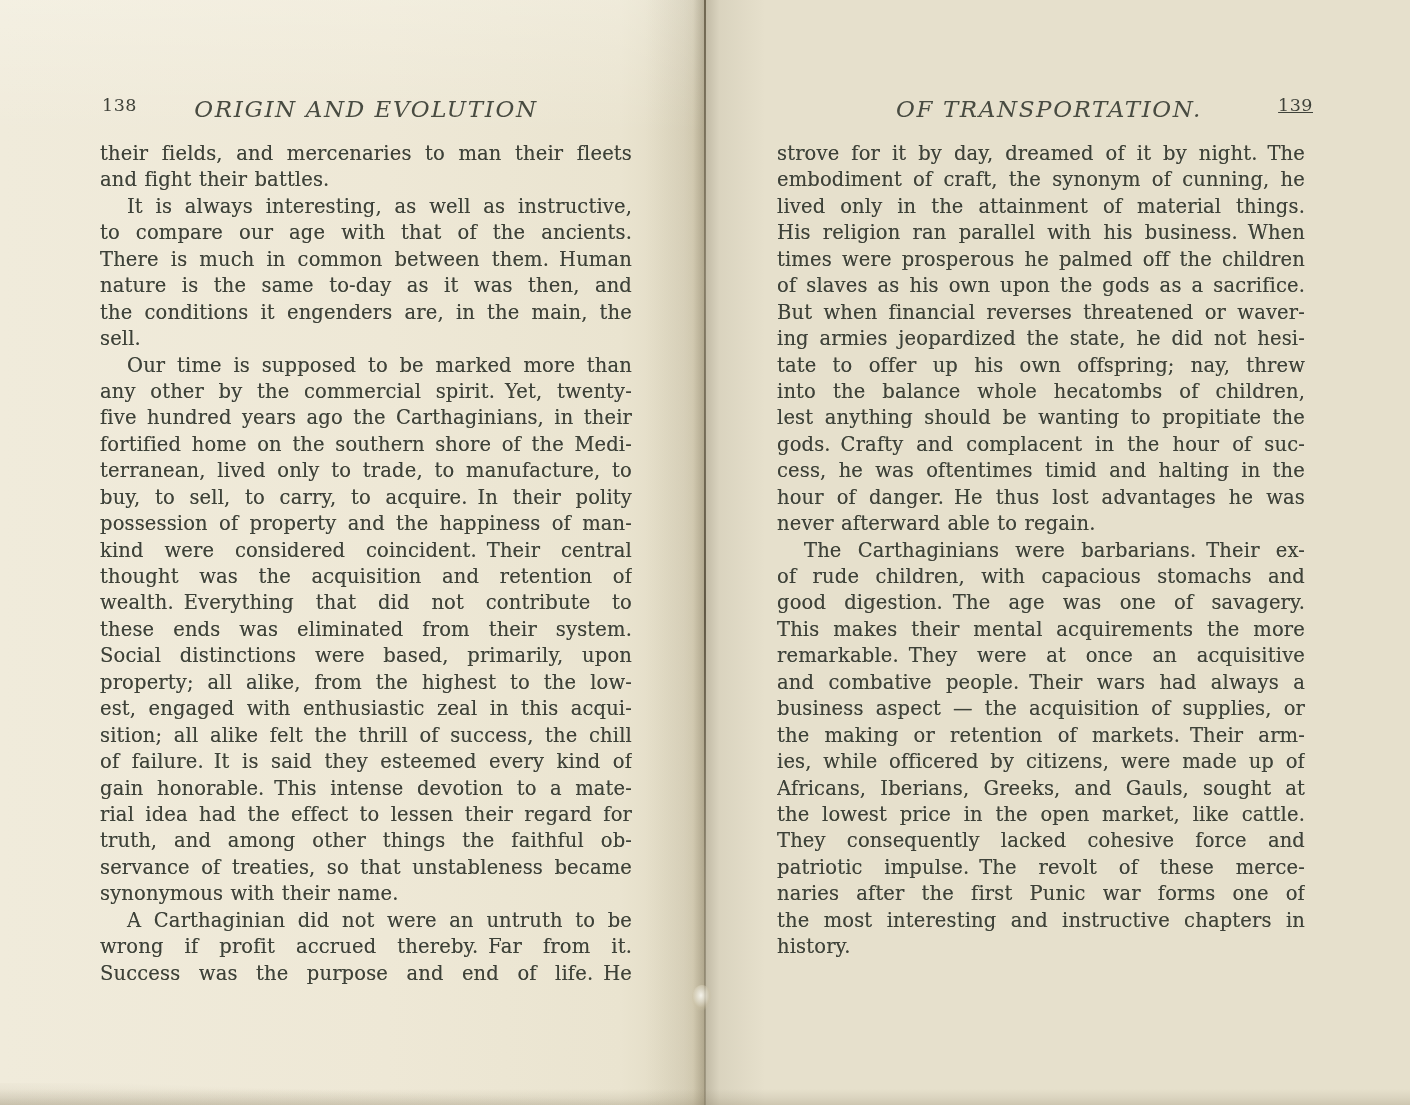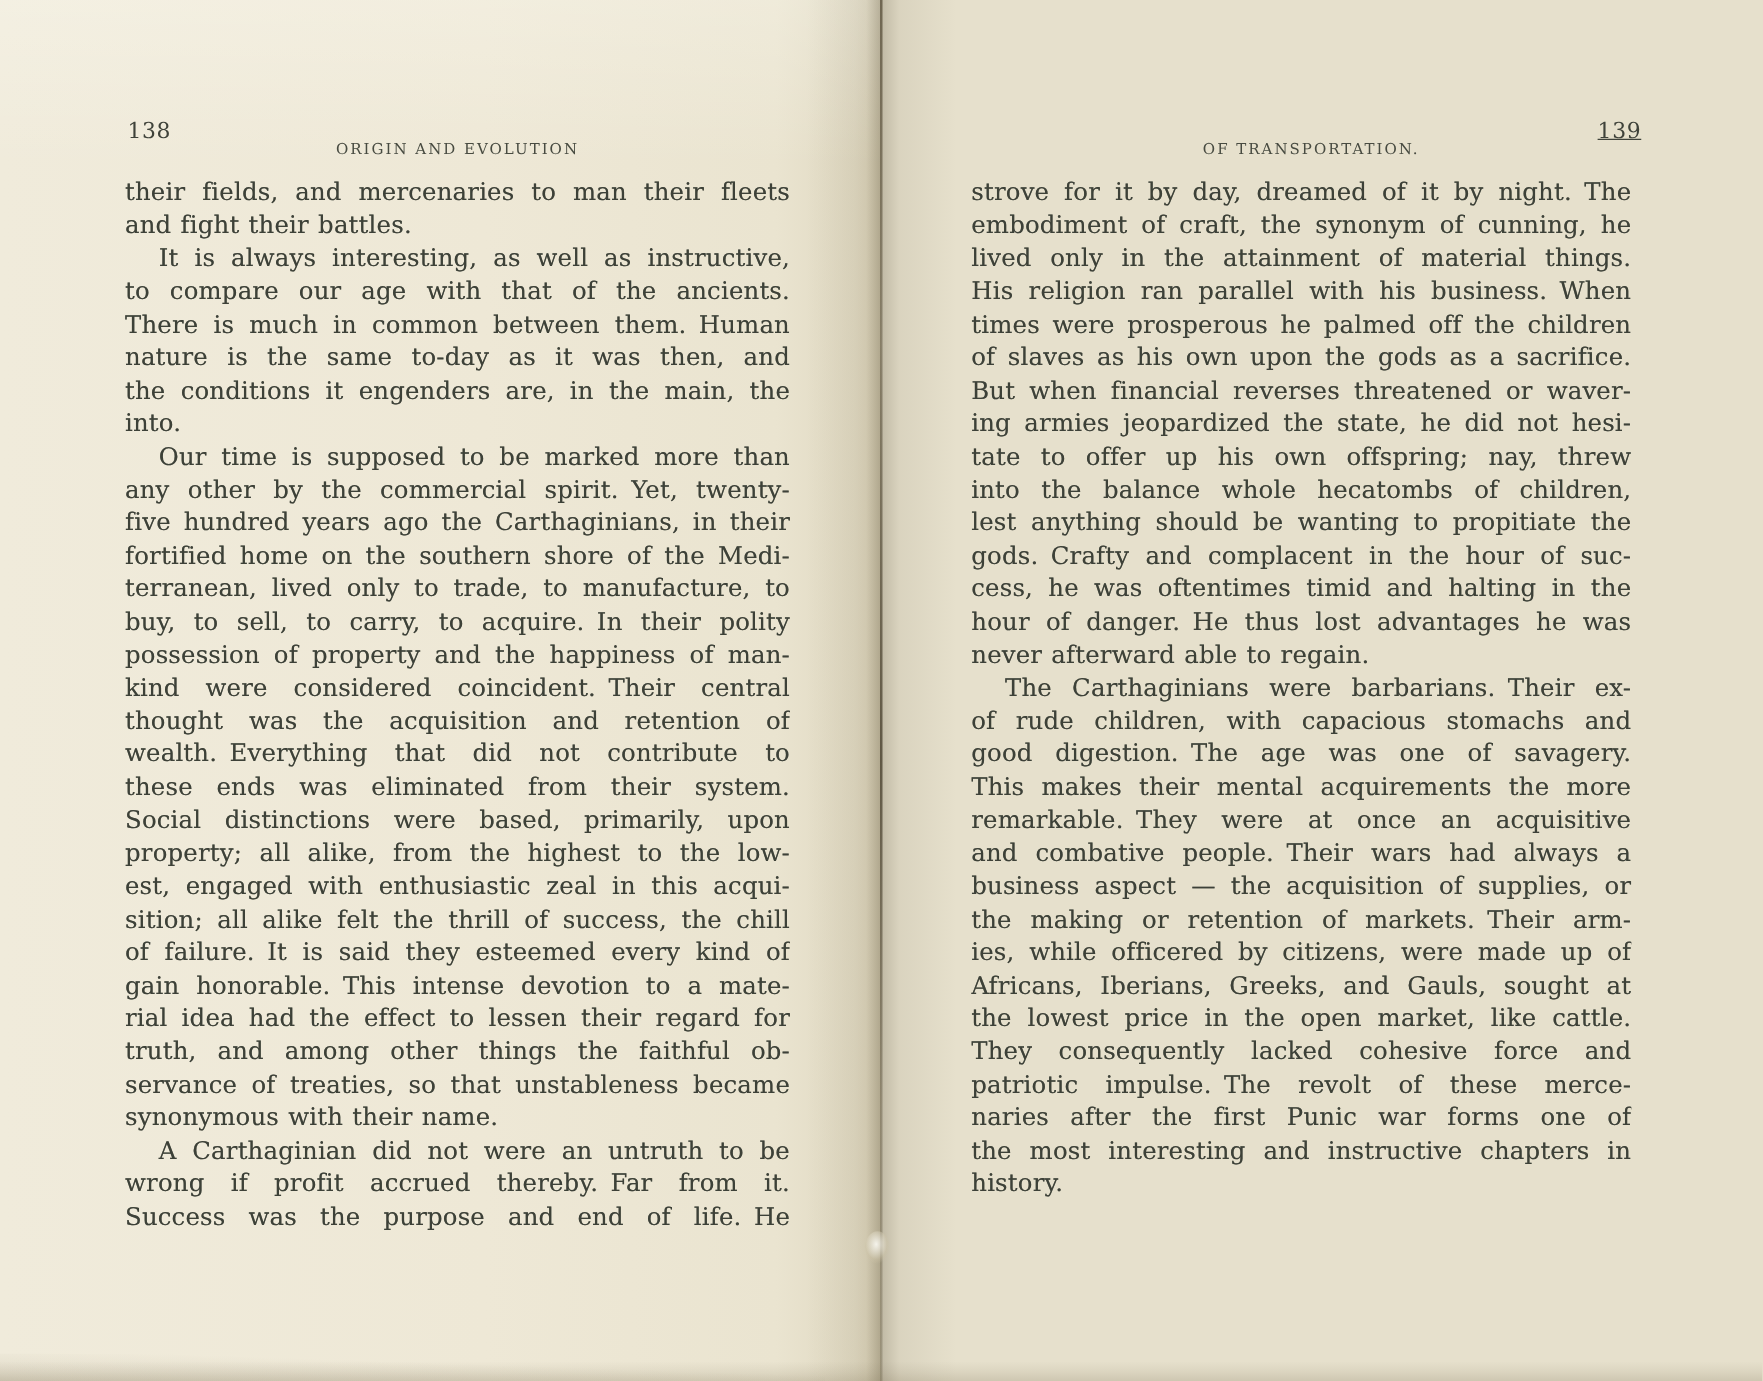--- a/index.html
+++ b/index.html
@@ -73,23 +73,23 @@
   }
   .page.left  .head-row { left: 100px; width: 532px; }
   .page.right .head-row { left: 80px;  width: 528px; }
   .page-num {
     position: absolute; top: 0;
     font-size: 17.5px; color: #3f423a; letter-spacing: 0.5px;
   }
   .page.left  .page-num { left: 2px; }
   .page.right .page-num { right: 0; text-decoration: underline; }
   .running-head {
-    position: absolute; top: 17px; left: 50%; transform: translateX(-50%);
+    position: absolute; top: 1px; left: 50%; transform: translateX(-50%);
     white-space: nowrap;
-    font-size: 12px; letter-spacing: 1.6px;
+    font-style: italic; font-size: 23px; letter-spacing: 1.6px;
     color: #484b41;
   }
 
   
   .text-col {
     position: absolute; top: 142px;
   }
   .page.left  .text-col { left: 100px; width: 532px; }
   .page.right .text-col { left: 72px;  width: 528px; }
   .line {
@@ -118,21 +118,21 @@
       <span class="running-head">ORIGIN AND EVOLUTION</span>
     </div>
     <div class="text-col" id="left-col">
         <div class="line">their fields, and mercenaries to man their fleets</div>
         <div class="line end">and fight their battles.</div>
         <div class="line indent">It is always interesting, as well as instructive,</div>
         <div class="line">to compare our age with that of the ancients.</div>
         <div class="line">There is much in common between them. Human</div>
         <div class="line">nature is the same to-day as it was then, and</div>
         <div class="line">the conditions it engenders are, in the main, the</div>
-        <div class="line end">into.</div>
+        <div class="line end">sell.</div>
         <div class="line indent">Our time is supposed to be marked more than</div>
         <div class="line">any other by the commercial spirit. Yet, twenty-</div>
         <div class="line">five hundred years ago the Carthaginians, in their</div>
         <div class="line">fortified home on the southern shore of the Medi-</div>
         <div class="line">terranean, lived only to trade, to manufacture, to</div>
         <div class="line">buy, to sell, to carry, to acquire. In their polity</div>
         <div class="line">possession of property and the happiness of man-</div>
         <div class="line">kind were considered coincident. Their central</div>
         <div class="line">thought was the acquisition and retention of</div>
         <div class="line">wealth. Everything that did not contribute to</div>

